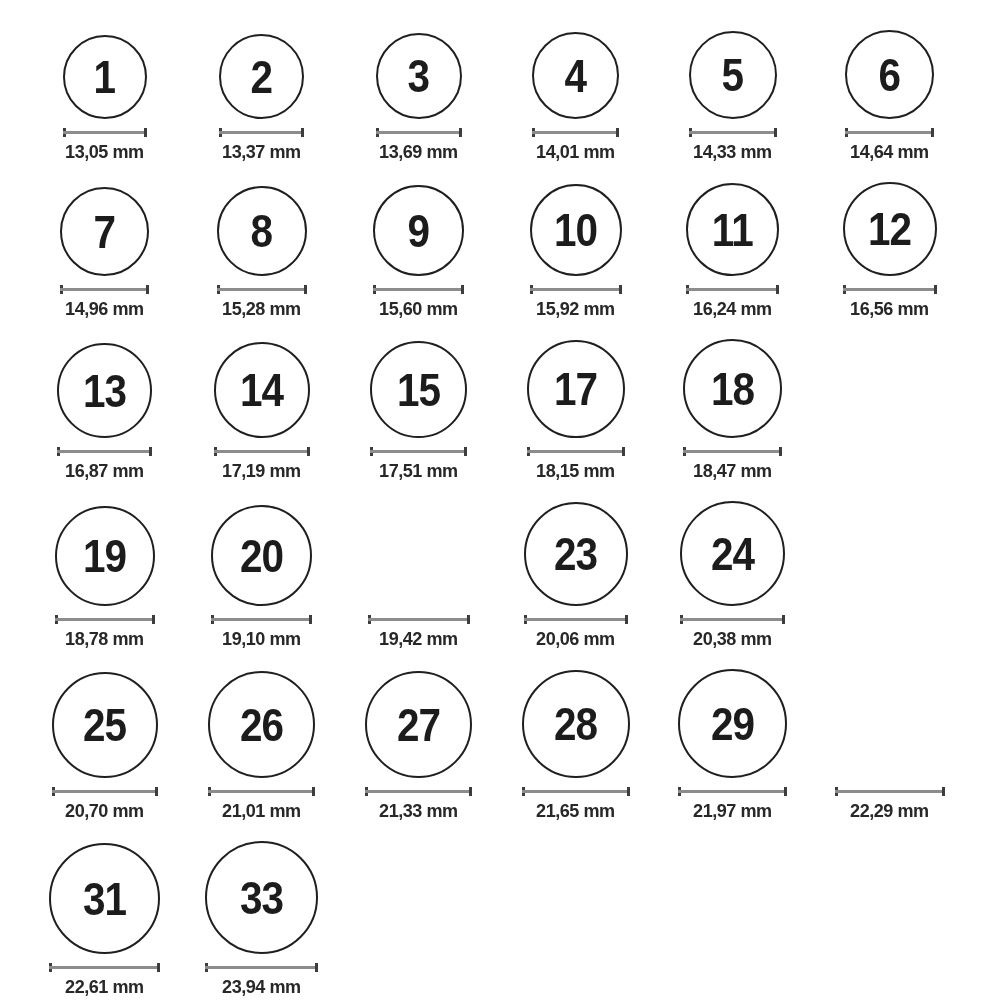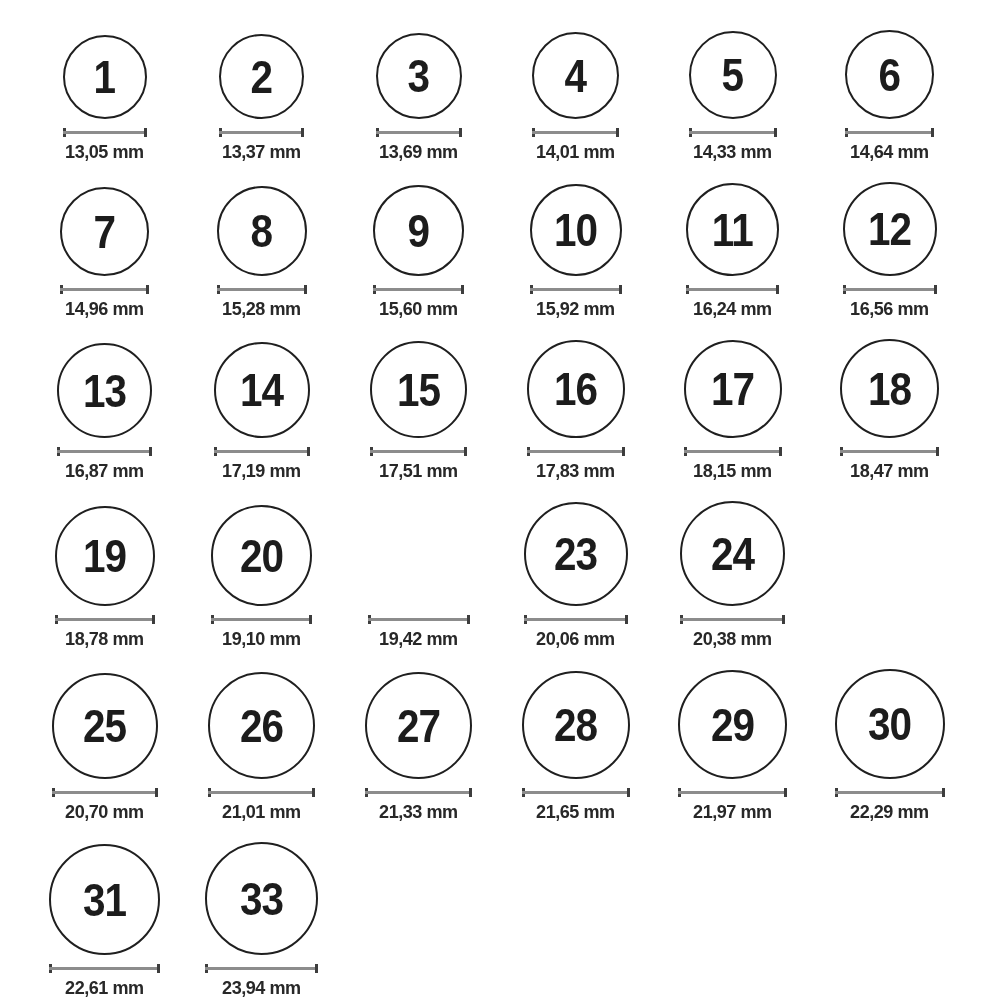--- a/index.html
+++ b/index.html
@@ -248,31 +248,20 @@
         </div>
         <div class="dim-line" style="width:97px">
           <span class="tick left"></span>
           <span class="bar"></span>
           <span class="tick right"></span>
         </div>
         <div class="label">17,51 mm</div>
       </div>
       <div class="cell">
         <div class="circle" style="width:98px;height:98px">
-          <span class="num">16</span>
-        </div>
-        <div class="dim-line" style="width:98px">
-          <span class="tick left"></span>
-          <span class="bar"></span>
-          <span class="tick right"></span>
-        </div>
-        <div class="label">17,83 mm</div>
-      </div>
-      <div class="cell">
-        <div class="circle" style="width:98px;height:98px">
           <span class="num">17</span>
         </div>
         <div class="dim-line" style="width:98px">
           <span class="tick left"></span>
           <span class="bar"></span>
           <span class="tick right"></span>
         </div>
         <div class="label">18,15 mm</div>
       </div>
       <div class="cell">
@@ -391,23 +380,20 @@
           <span class="num">29</span>
         </div>
         <div class="dim-line" style="width:109px">
           <span class="tick left"></span>
           <span class="bar"></span>
           <span class="tick right"></span>
         </div>
         <div class="label">21,97 mm</div>
       </div>
       <div class="cell">
-        <div class="circle" style="width:110px;height:110px">
-          <span class="num">30</span>
-        </div>
         <div class="dim-line" style="width:110px">
           <span class="tick left"></span>
           <span class="bar"></span>
           <span class="tick right"></span>
         </div>
         <div class="label">22,29 mm</div>
       </div>
     </div>
     <div class="row">
       <div class="cell">

